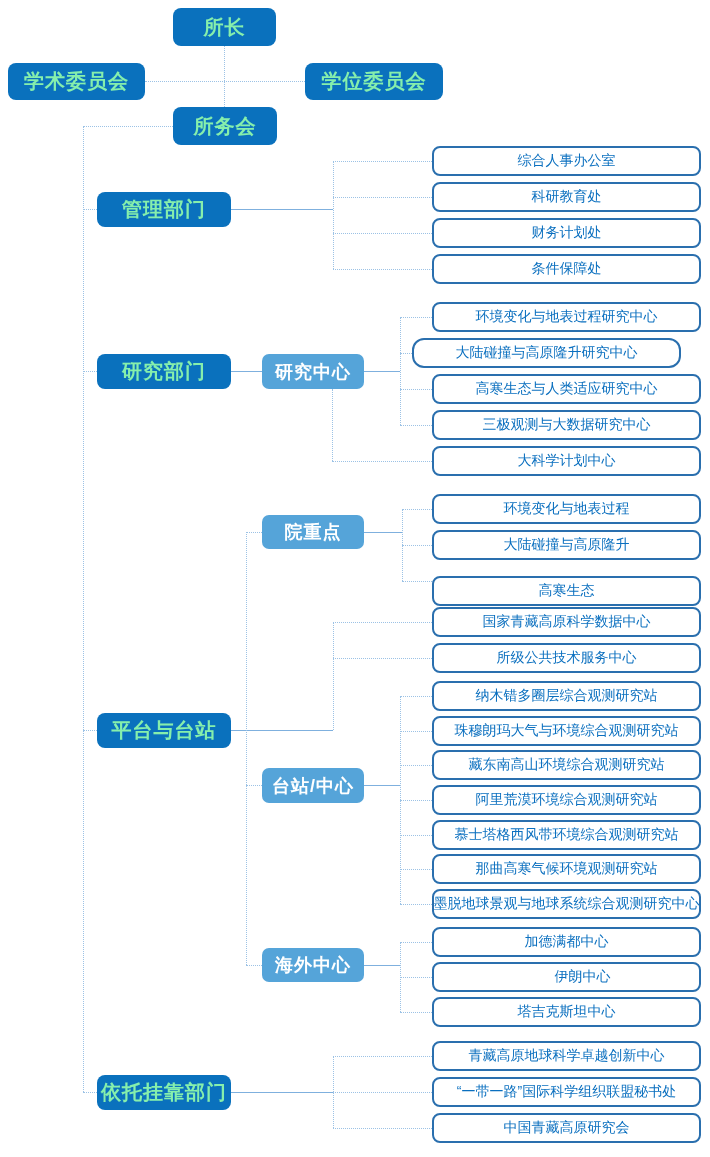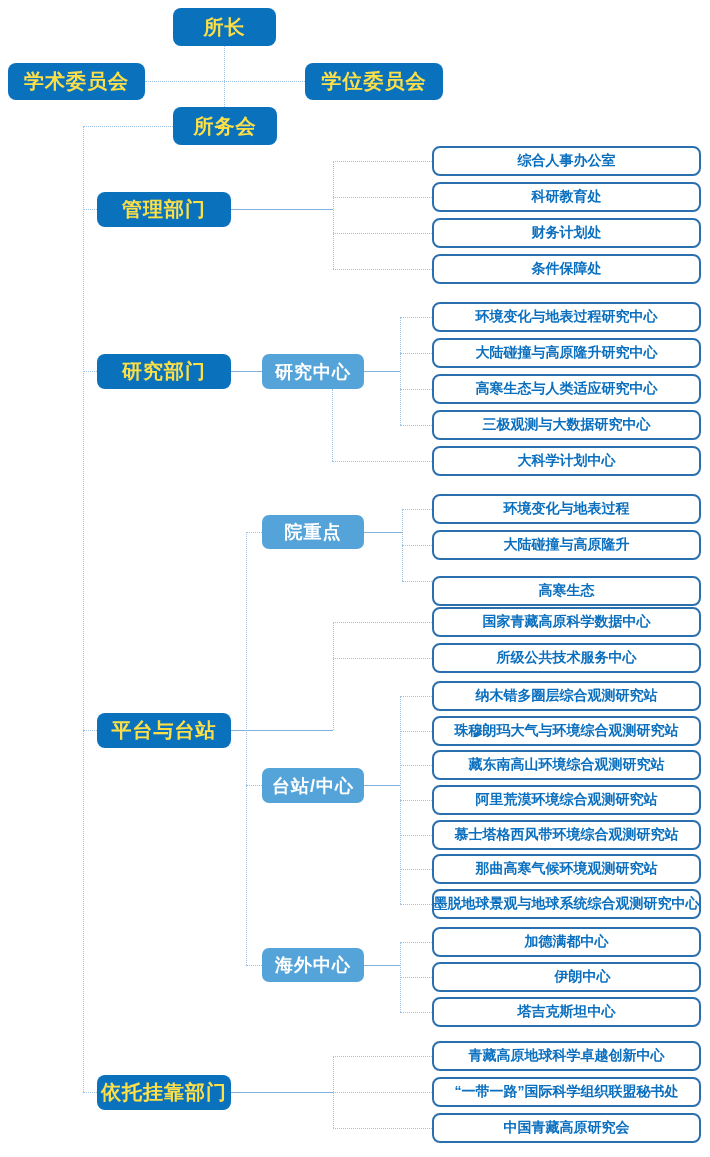--- a/index.html
+++ b/index.html
@@ -16,29 +16,29 @@
   #chart{
     position:relative;width:710px;height:1157px;background:var(--bg);
     overflow:hidden;
   }
   .box{
     position:absolute;display:flex;align-items:center;justify-content:center;
     box-sizing:border-box;text-align:center;white-space:nowrap;z-index:2;
     font-weight:bold;letter-spacing:1px;
   }
   .box-l1{
-    background:var(--primary);color:#fde047;border-radius:8px;font-size:20px;
+    background:var(--primary);color:#86efac;border-radius:8px;font-size:20px;
   }
   .box-l2{
     background:var(--secondary);color:#fff;border-radius:7px;font-size:18px;
   }
   .leaf{
     position:absolute;display:flex;align-items:center;justify-content:center;
     box-sizing:border-box;background:#fff;border:2px solid var(--leaf-border);
-    border-radius:8px;color:var(--leaf-text);font-weight:bold;font-size:14px;
+    border-radius:8px;color:var(--leaf-text);font-weight:normal;font-size:14px;
     white-space:nowrap;z-index:2;
   }
   .hline{position:absolute;height:0;border-top:1px dotted var(--line);z-index:1;}
   .hline.strong{border-top:1px solid var(--line-strong);}
   .vline{position:absolute;width:0;border-left:1px dotted var(--line);z-index:1;}
 </style>
 </head>
 <body>
 
 <div id="chart">
@@ -61,21 +61,21 @@
     <div class="hline" style="left: 333px; top: 161px; width: 99px;"></div>
     <div class="leaf" style="left: 432px; top: 182px; width: 269px; height: 30px;">科研教育处</div>
     <div class="hline" style="left: 333px; top: 197px; width: 99px;"></div>
     <div class="leaf" style="left: 432px; top: 218px; width: 269px; height: 30px;">财务计划处</div>
     <div class="hline" style="left: 333px; top: 233px; width: 99px;"></div>
     <div class="leaf" style="left: 432px; top: 254px; width: 269px; height: 30px;">条件保障处</div>
     <div class="hline" style="left: 333px; top: 269px; width: 99px;"></div>
     <div class="vline" style="left: 333px; top: 161px; height: 108px;"></div>
     <div class="leaf" style="left: 432px; top: 302px; width: 269px; height: 30px;">环境变化与地表过程研究中心</div>
     <div class="hline" style="left: 400px; top: 317px; width: 32px;"></div>
-    <div class="leaf" style="left: 432px; top: 338px; width: 269px; height: 30px;">大陆碰撞与高原隆升研究中心</div>
+    <div class="leaf" style="left: 412px; top: 338px; width: 269px; height: 30px; border-radius: 12px;">大陆碰撞与高原隆升研究中心</div>
     <div class="hline" style="left: 400px; top: 353px; width: 32px;"></div>
     <div class="leaf" style="left: 432px; top: 374px; width: 269px; height: 30px;">高寒生态与人类适应研究中心</div>
     <div class="hline" style="left: 400px; top: 389px; width: 32px;"></div>
     <div class="leaf" style="left: 432px; top: 410px; width: 269px; height: 30px;">三极观测与大数据研究中心</div>
     <div class="hline" style="left: 400px; top: 425px; width: 32px;"></div>
     <div class="leaf" style="left: 432px; top: 446px; width: 269px; height: 30px;">大科学计划中心</div>
     <div class="vline" style="left: 400px; top: 317px; height: 108px;"></div>
     <div class="leaf" style="left: 432px; top: 494px; width: 269px; height: 30px;">环境变化与地表过程</div>
     <div class="hline" style="left: 402px; top: 509px; width: 30px;"></div>
     <div class="leaf" style="left: 432px; top: 530px; width: 269px; height: 30px;">大陆碰撞与高原隆升</div>

